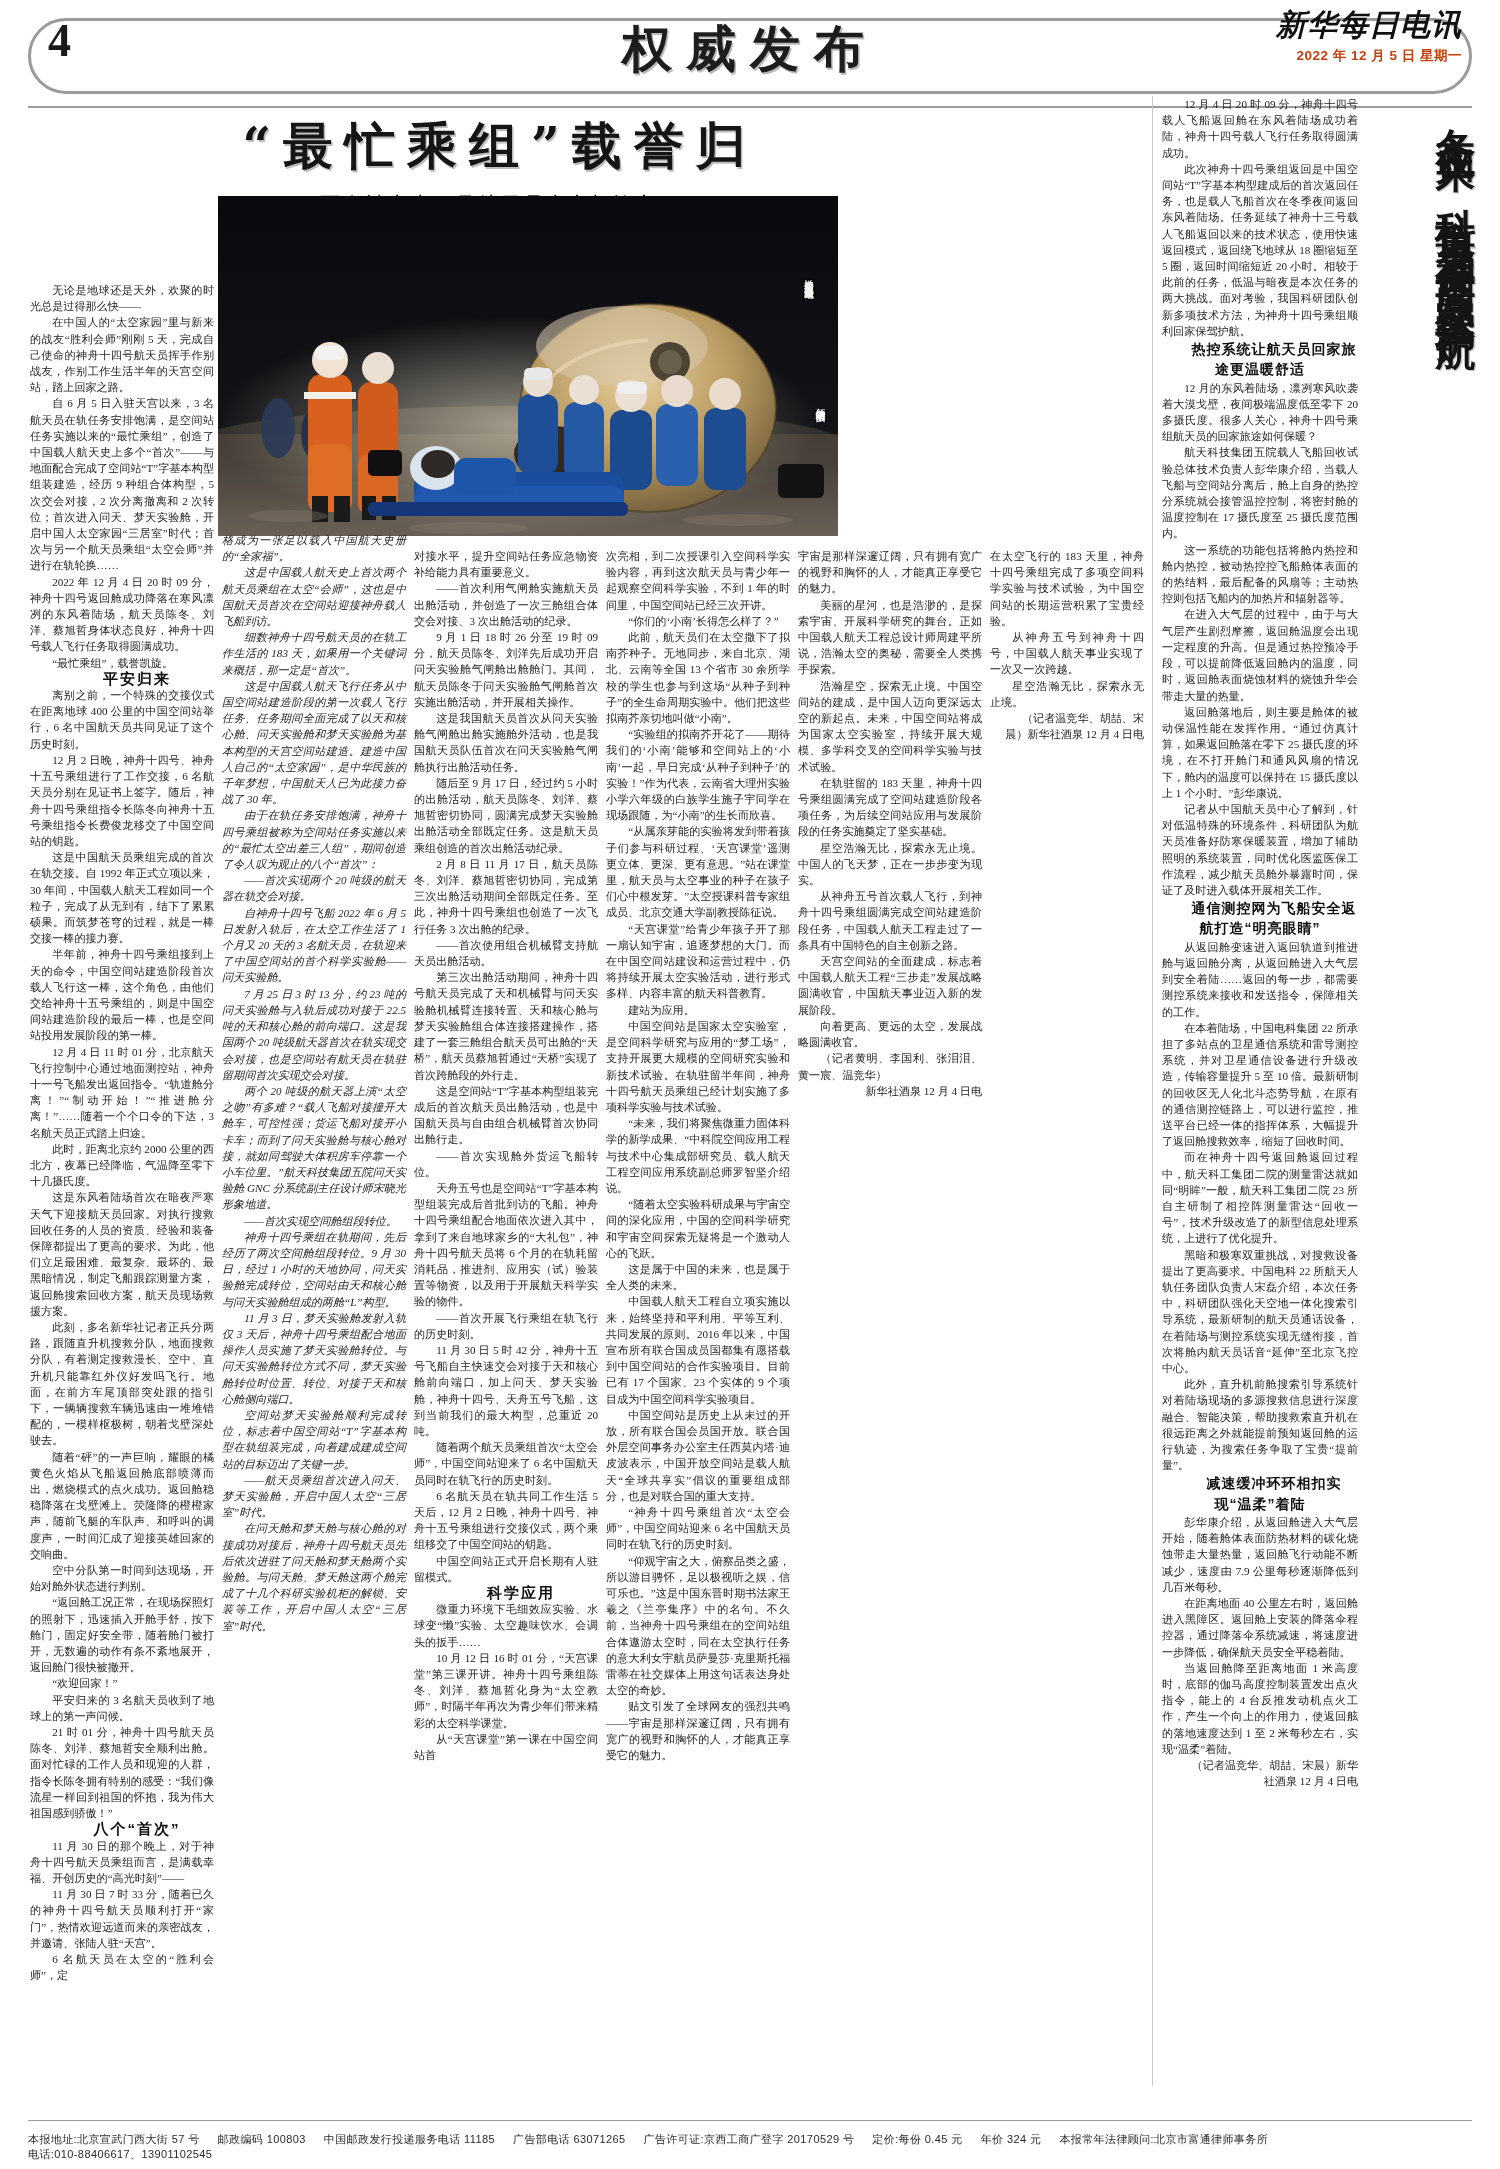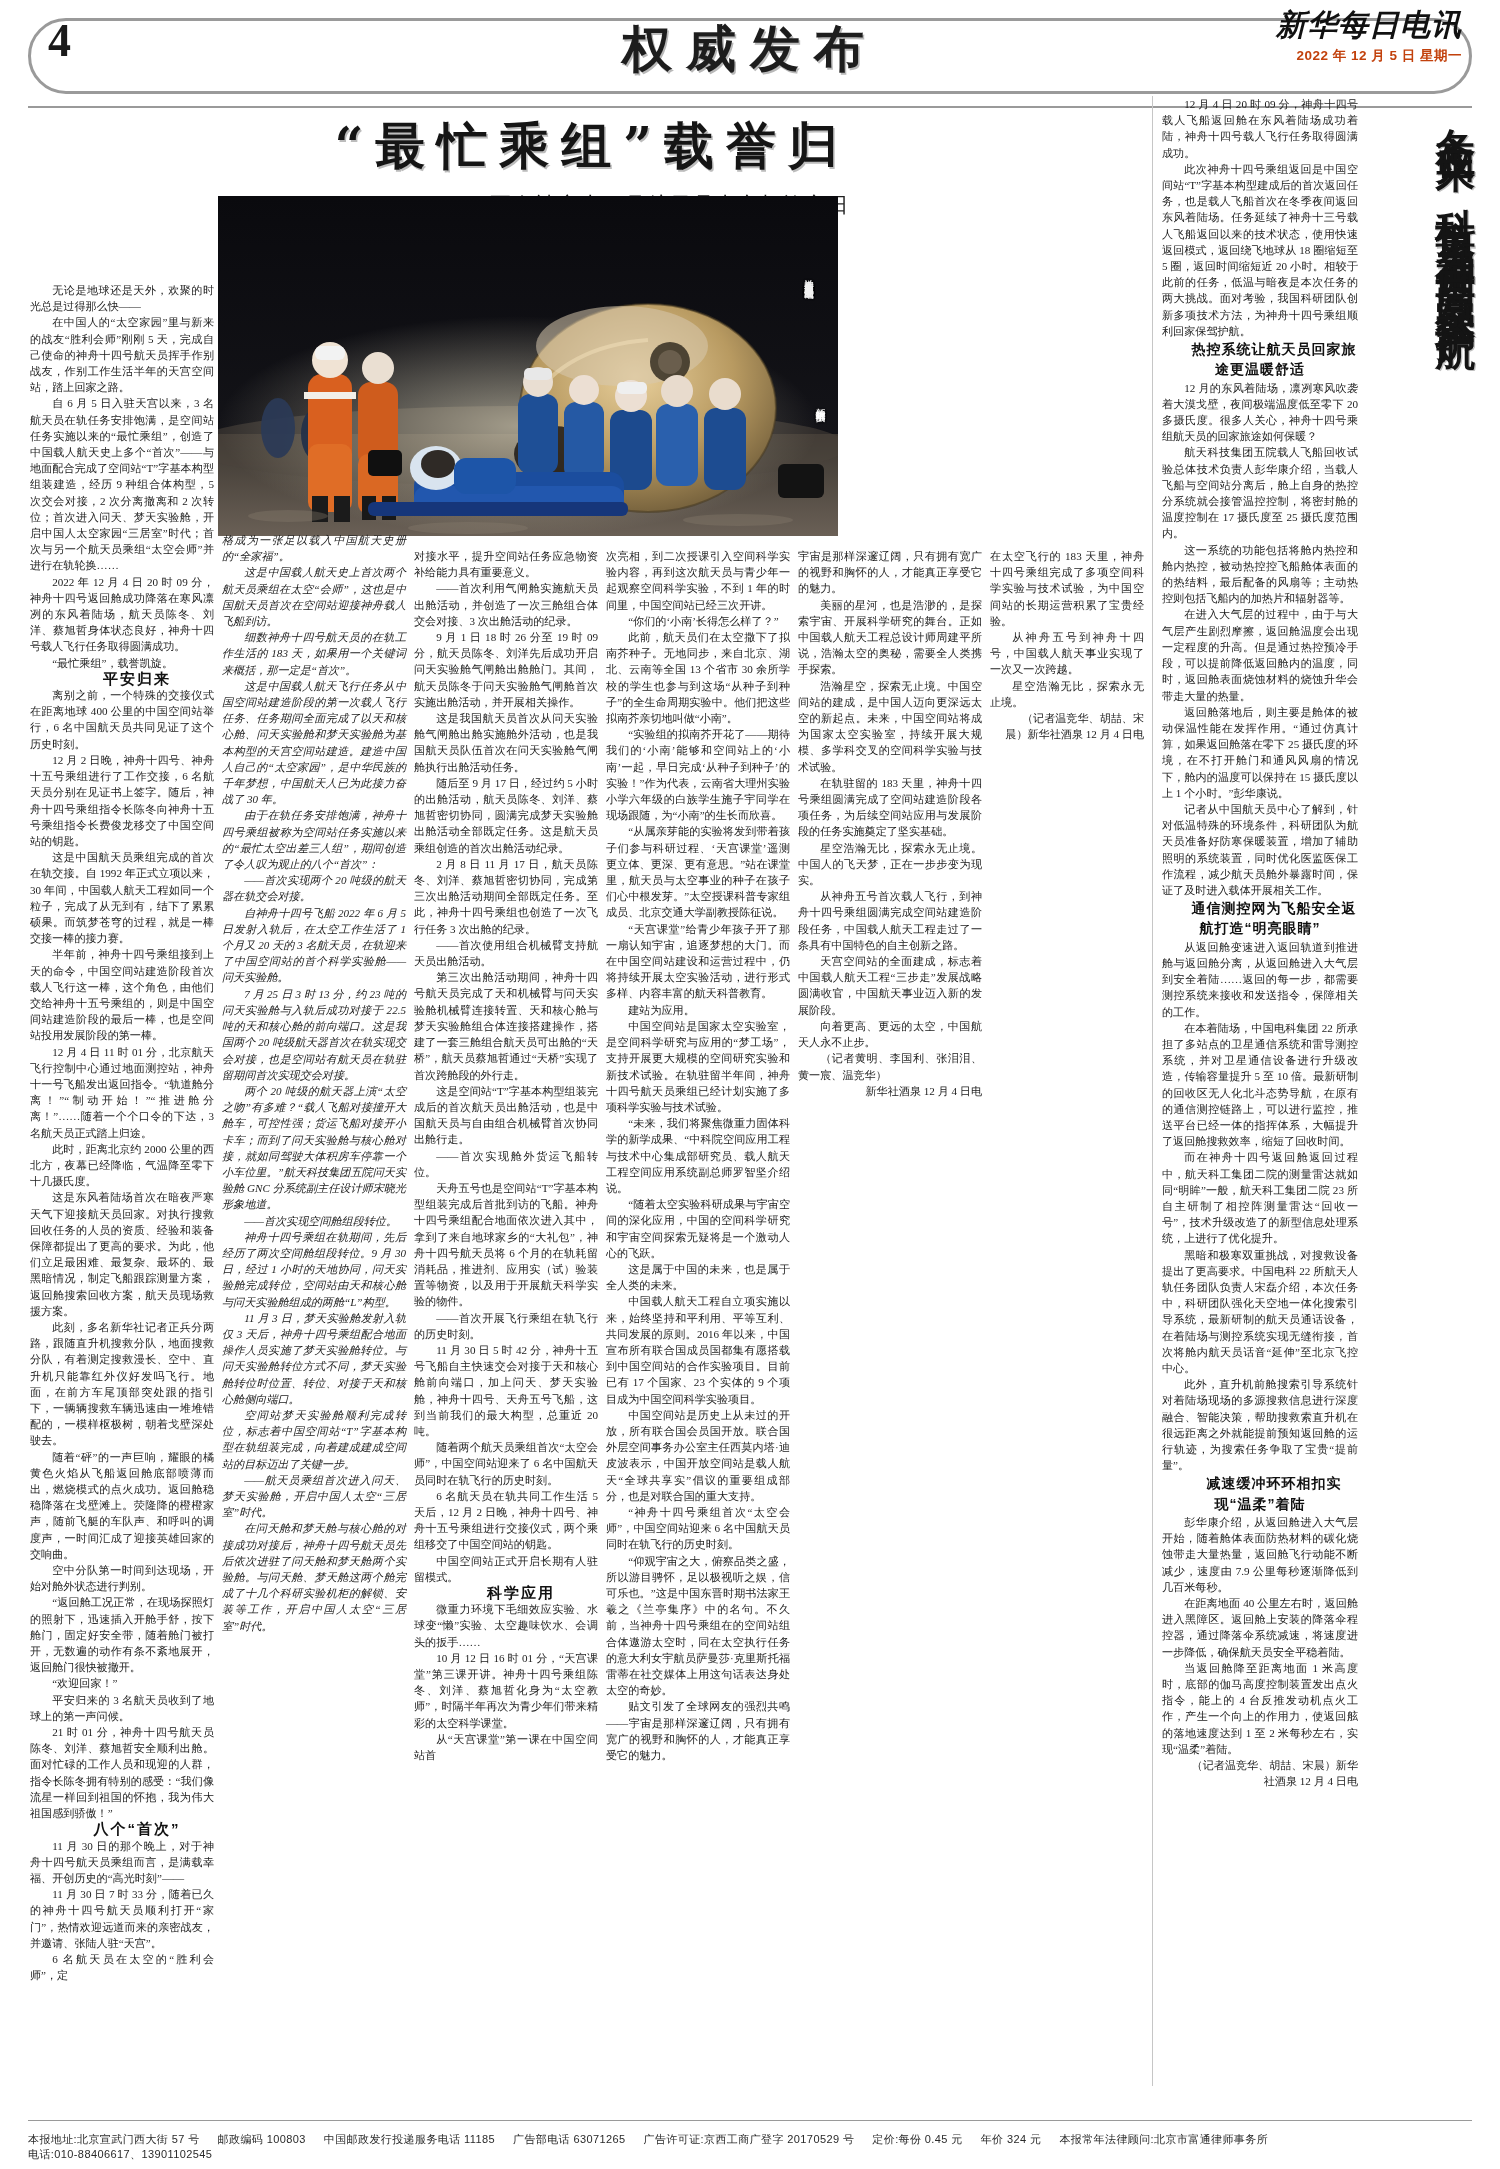--- a/index.html
+++ b/index.html
@@ -41,21 +41,21 @@
     font-style:italic;
   }
   .brand-date{
     font-family:"Liberation Sans",sans-serif;
     font-size:13.5px;font-weight:700;color:#c2410c;margin-top:3px;letter-spacing:.5px;
   }
 
   .rule-top{position:absolute;left:28px;top:106px;width:1444px;height:2px;background:#9a9a9a;}
 
   
-  .headline-wrap{position:absolute;left:150px;top:118px;width:700px;text-align:right;}
+  .headline-wrap{position:absolute;left:150px;top:118px;width:700px;text-align:center;}
   .headline{
     font-family:"DejaVu Serif","Liberation Serif",serif;
     font-size:50px;font-weight:700;letter-spacing:12px;color:#151515;
     line-height:1.1;white-space:nowrap;
     text-shadow:1.5px 1.5px 0 #bcbcbc;
   }
   .subhead{
     margin-top:18px;
     font-family:"Liberation Sans","DejaVu Sans",sans-serif;
     font-size:21px;font-weight:400;letter-spacing:1.5px;color:#1f1f1f;
@@ -353,21 +353,21 @@
   </div>
 
   <div class="col" id="col5">
     <p class="noind">宇宙是那样深邃辽阔，只有拥有宽广的视野和胸怀的人，才能真正享受它的魅力。</p>
     <p>美丽的星河，也是浩渺的，是探索宇宙、开展科学研究的舞台。正如中国载人航天工程总设计师周建平所说，浩瀚太空的奥秘，需要全人类携手探索。</p>
     <p>浩瀚星空，探索无止境。中国空间站的建成，是中国人迈向更深远太空的新起点。未来，中国空间站将成为国家太空实验室，持续开展大规模、多学科交叉的空间科学实验与技术试验。</p>
     <p>在轨驻留的 183 天里，神舟十四号乘组圆满完成了空间站建造阶段各项任务，为后续空间站应用与发展阶段的任务实施奠定了坚实基础。</p>
     <p>星空浩瀚无比，探索永无止境。中国人的飞天梦，正在一步步变为现实。</p>
     <p>从神舟五号首次载人飞行，到神舟十四号乘组圆满完成空间站建造阶段任务，中国载人航天工程走过了一条具有中国特色的自主创新之路。</p>
     <p>天宫空间站的全面建成，标志着中国载人航天工程“三步走”发展战略圆满收官，中国航天事业迈入新的发展阶段。</p>
-    <p>向着更高、更远的太空，中国航天人永不止步。</p>
+    <p>向着更高、更远的太空，发展战略圆满收官。</p>
     <p>（记者黄明、李国利、张泪泪、黄一宸、温竞华）</p>
     <p class="byline">新华社酒泉 12 月 4 日电</p>
   </div>
 
   <div class="col" id="col6">
     <p class="noind">在太空飞行的 183 天里，神舟十四号乘组完成了多项空间科学实验与技术试验，为中国空间站的长期运营积累了宝贵经验。</p>
     <p>从神舟五号到神舟十四号，中国载人航天事业实现了一次又一次跨越。</p>
     <p>星空浩瀚无比，探索永无止境。</p>
     <p class="byline">（记者温竞华、胡喆、宋晨）新华社酒泉 12 月 4 日电</p>
   </div>

